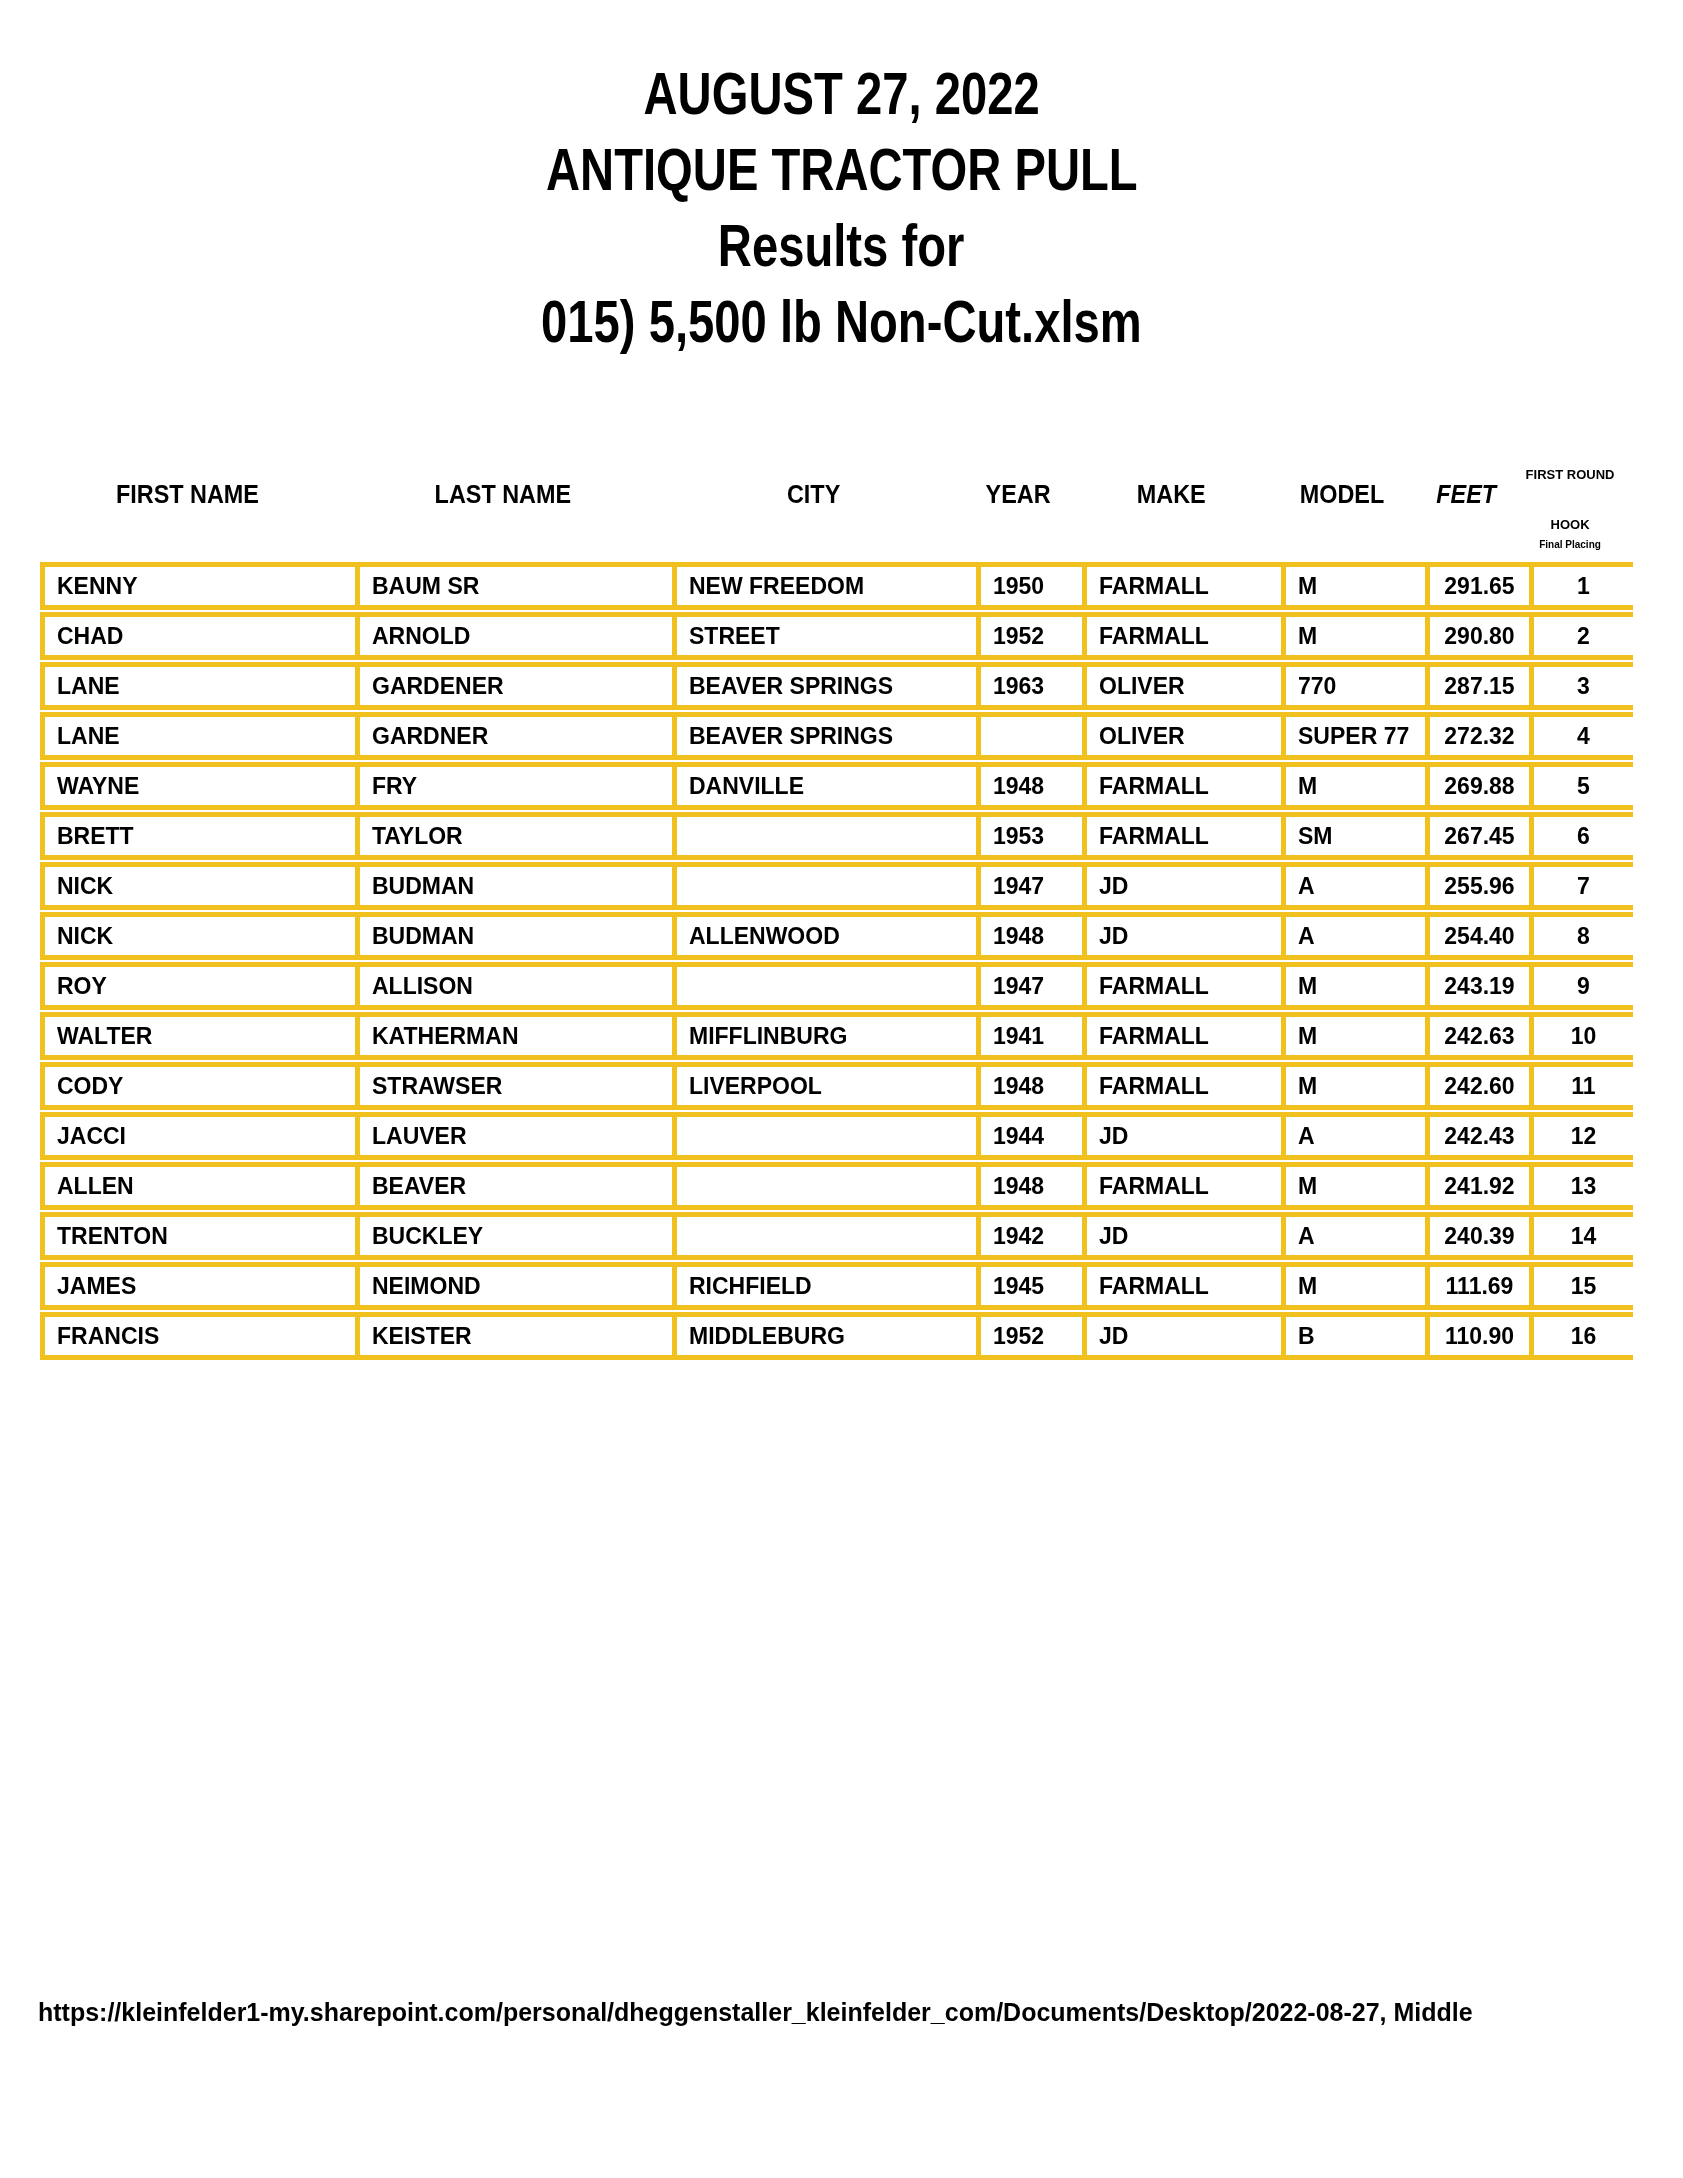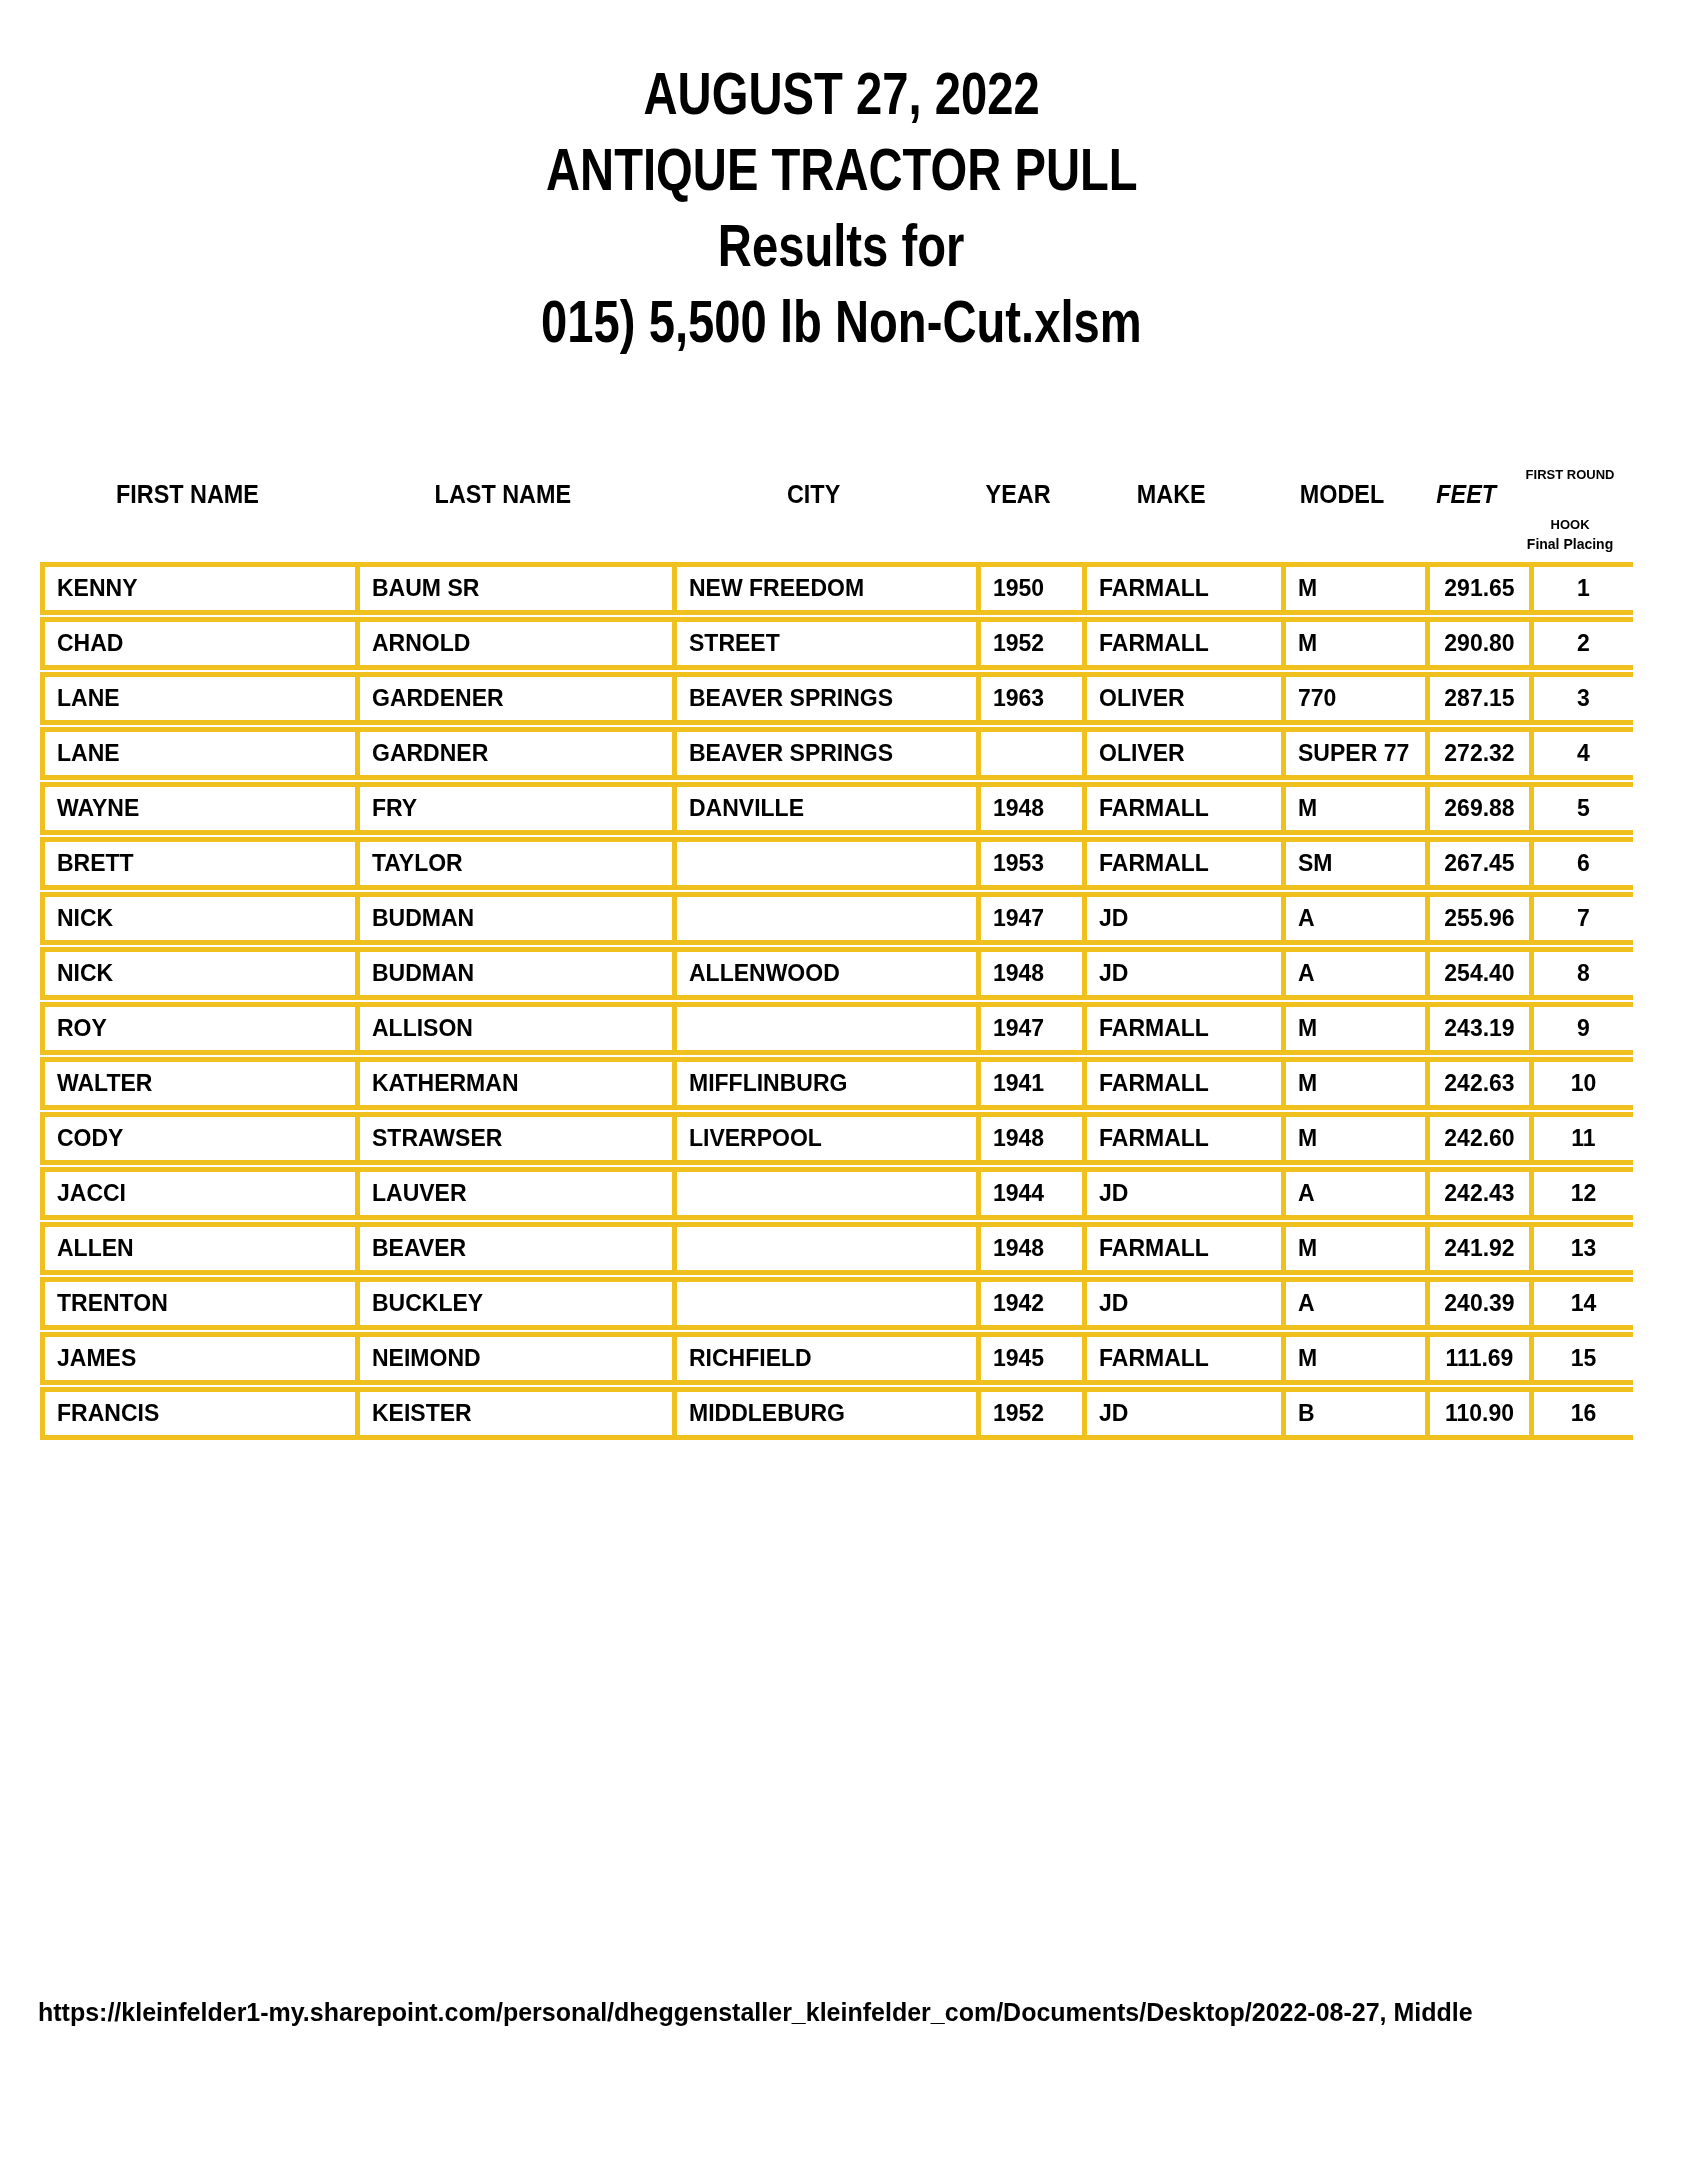--- a/index.html
+++ b/index.html
@@ -33,21 +33,21 @@
     position:absolute; top:460px; left:30px; width:1592px; height:69px;
     display:flex; align-items:center;
   }
   .th{
     text-align:center; font-weight:bold; font-size:26px;
     white-space:nowrap;
   }
   .th > span{ display:inline-block; transform:scaleX(0.9); transform-origin:center; }
   .th-hook{ align-self:center; line-height:normal; }
   .th-hook .hk1,.th-hook .hk2{ font-size:13px; line-height:19px; font-weight:bold;margin-top:31px; }
-  .th-hook .hk3{ font-size:14px; line-height:21px; font-weight:bold; }
+  .th-hook .hk3{ font-size:10px; line-height:21px; font-weight:bold; }
 
   
   .w-first{ width:315px; } .w-last{ width:317px; } .w-city{ width:304px; }
   .w-year{ width:106px; }  .w-make{ width:199px; } .w-model{ width:144px; }
   .w-feet{ width:104px;font-style:italic; }  .w-hook{ width:104px; }
 
   
   .results-wrap{
     position:absolute; top:560px; left:40px; width:1592px;
   }
@@ -58,21 +58,21 @@
   table.results td{
     height:48px;
     border-top:5px solid var(--gold);
     border-bottom:5px solid var(--gold);
     border-left:5px solid var(--gold);
     font-size:23px; font-weight:bold;
     vertical-align:middle;
     padding:0 0 0 12px;
     white-space:nowrap; overflow:hidden;
   }
-  table.results td.c-center{ padding:8px; text-align:center; }
+  table.results td.c-center{ padding:0; text-align:center; }
 
   
   .footer{
     position:absolute; top:1992px; left:38px; width:1604px;
   }
   .footer-line{
     font-size:25px; font-weight:bold; line-height:40px;
     white-space:nowrap;
   }
 </style>

